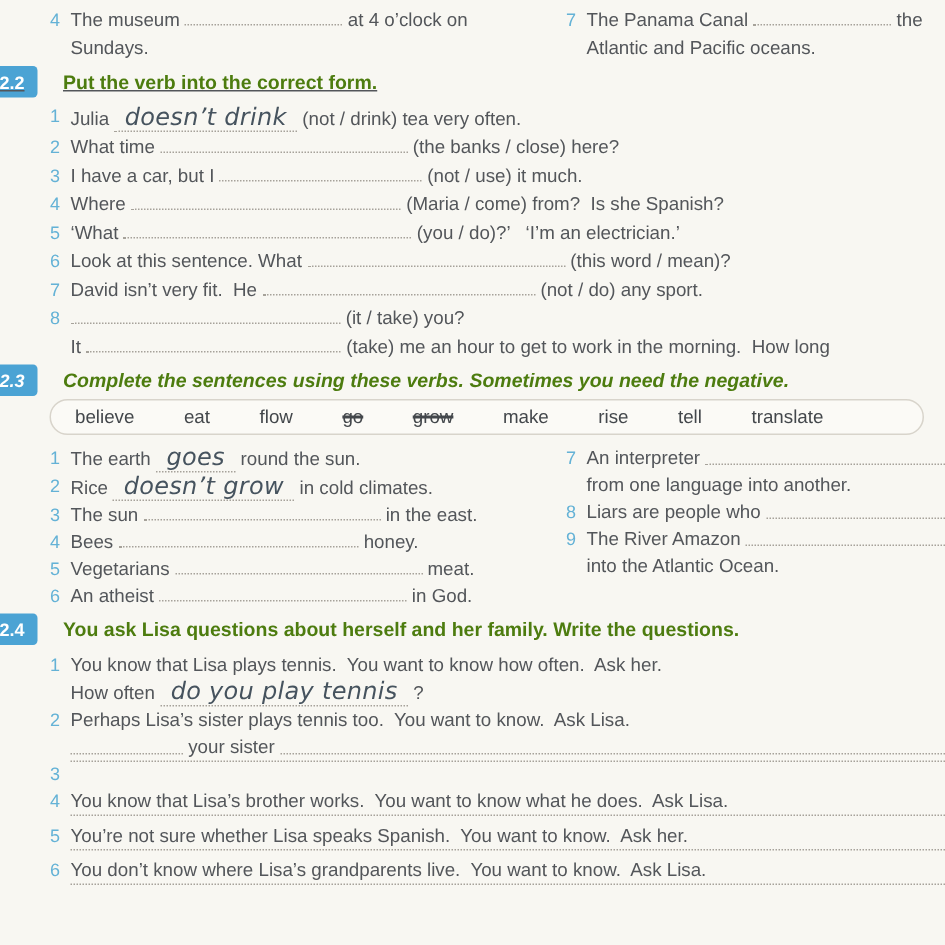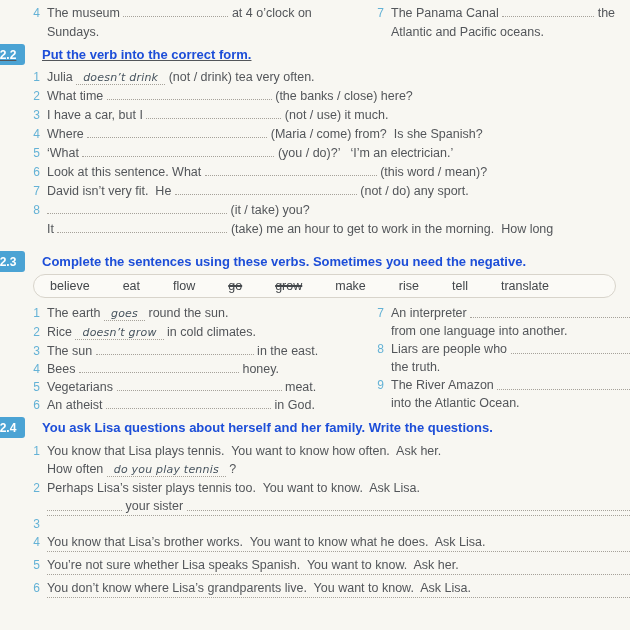--- a/index.html
+++ b/index.html
@@ -16,38 +16,38 @@
   .body{flex:1;min-width:0;}
   .line{white-space:pre-wrap;}
   .line.flex{display:flex;align-items:flex-start;}
   .line.flex .t{white-space:pre;}
   .blank{border-bottom:1.5px dotted #a6a29a;}
   .line:not(.flex) .blank{display:inline-block;height:.72em;}
   .line.flex .blank{align-self:flex-end;margin-bottom:4px;}
   .blank.fill{flex:1 1 auto;}
   .hand{
     font-family:"DejaVu Sans",sans-serif;font-style:italic;
-    font-size:11px;color:#46535e;letter-spacing:.2px;
+    font-size:16px;color:#46535e;letter-spacing:.2px;
     border-bottom:1.5px dotted #a6a29a;padding:0 7px;
   }
   
   .ex-header{display:flex;align-items:center;gap:17px;}
   .badge{
     margin-left:-9px;width:34px;height:21px;flex:none;border-radius:3px;
     background:#4ba3d4;color:#fff;font-weight:bold;font-size:12px;
     display:flex;align-items:center;justify-content:center;
   }
-  .ex-heading{font-size:13px;font-weight:bold;color:#1d4ed8;margin:0;}
+  .ex-heading{font-size:13px;font-weight:bold;color:#4d7c0f;margin:0;}
   .items{margin-left:28px;}
   
   .prev{display:flex;margin-top:1px;}
   .col-l{margin-left:28px;width:344px;flex:none;}
   .col-r{flex:1;min-width:0;}
   .s22 .ex-header{margin:2px 0 3px 0;text-decoration:underline;}
-  .s23 .ex-header{margin:12px 0 1px 0;}
+  .s23 .ex-header{margin:2px 0 1px 0;font-style:italic;}
   .s24 .ex-header{margin:3px 0 4px 0;text-align:center;}
   .cols{display:flex;}
   .cols .item{line-height:18px;}
   .s24 .item{line-height:18px;}
   .verbbox{
     margin:2px 14px 6px 33px;
     border:1.5px solid #d8d4cb;border-radius:14px;background:#fbfaf6;
     padding:4px 16px;display:flex;gap:33px;
   }
   .verb{color:#43474b;font-weight:500;}
@@ -197,21 +197,20 @@
             <span class="num">7</span>
             <div class="body">
               <div class="line flex"><span class="t">An interpreter </span><span class="blank fill"></span></div>
               <div class="line"><span class="t">from one language into another.</span></div>
             </div>
           </div>
           <div class="item">
             <span class="num">8</span>
             <div class="body">
               <div class="line flex"><span class="t">Liars are people who </span><span class="blank fill"></span></div>
-              <div class="line"><span class="t">the truth.</span></div>
             </div>
           </div>
           <div class="item">
             <span class="num">9</span>
             <div class="body">
               <div class="line flex"><span class="t">The River Amazon </span><span class="blank fill"></span></div>
               <div class="line"><span class="t">into the Atlantic Ocean.</span></div>
             </div>
           </div>
         </div>

